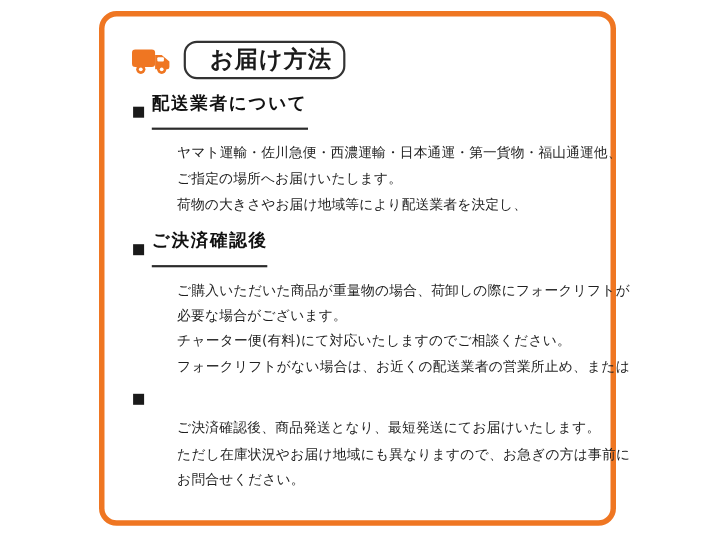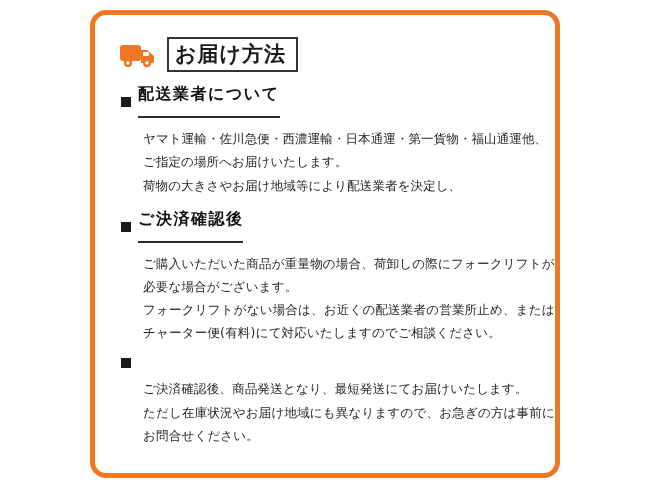--- a/index.html
+++ b/index.html
@@ -41,22 +41,22 @@
     margin: 6px 0 6px 6px;
   }
   .truck-icon {
     width: 38px;
     height: 30px;
     flex: 0 0 auto;
     display: block;
   }
   .title-box {
     border: 2px solid #333333;
-    border-radius: 0;
-    padding: 3px 10px 4px 6px;
+    border-radius: 12px;
+    padding: 3px 10px 4px 22px;
     background: #ffffff;
   }
   .title-text {
     font-size: 21px;
     font-weight: bold;
     letter-spacing: 1px;
     color: #1a1a1a;
     line-height: 1.15;
     white-space: nowrap;
   }
@@ -84,21 +84,21 @@
     font-size: 16px;
     font-weight: bold;
     letter-spacing: 1.5px;
     color: #111111;
     line-height: 1.2;
     white-space: nowrap;
     border-bottom: 2px solid #2b2b2b;
     padding-bottom: 13px;
   }
   .lines {
-    margin-left: 22px;
+    margin-left: 40px;
   }
   .line {
     font-size: 12.5px;
     line-height: 1.85;
     color: #1f1f1f;
     letter-spacing: 0.2px;
     white-space: nowrap;
   }
   .s1 .lines .line { letter-spacing: 0.1px; }
 </style>
@@ -139,22 +139,22 @@
     </div>
 
     <div class="section s2">
       <div class="section-head">
         <span class="sq"></span>
         <span class="section-title">ご決済確認後</span>
       </div>
       <div class="lines">
         <div class="line">ご購入いただいた商品が重量物の場合、荷卸しの際にフォークリフトが</div>
         <div class="line">必要な場合がございます。</div>
+        <div class="line">チャーター便(有料)にて対応いたしますのでご相談ください。</div>
         <div class="line">フォークリフトがない場合は、お近くの配送業者の営業所止め、または</div>
-        <div class="line">チャーター便(有料)にて対応いたしますのでご相談ください。</div>
       </div>
     </div>
 
     <div class="section s3">
       <div class="section-head">
         <span class="sq"></span>
       </div>
       <div class="lines">
         <div class="line">ご決済確認後、商品発送となり、最短発送にてお届けいたします。</div>
         <div class="line">ただし在庫状況やお届け地域にも異なりますので、お急ぎの方は事前に</div>

